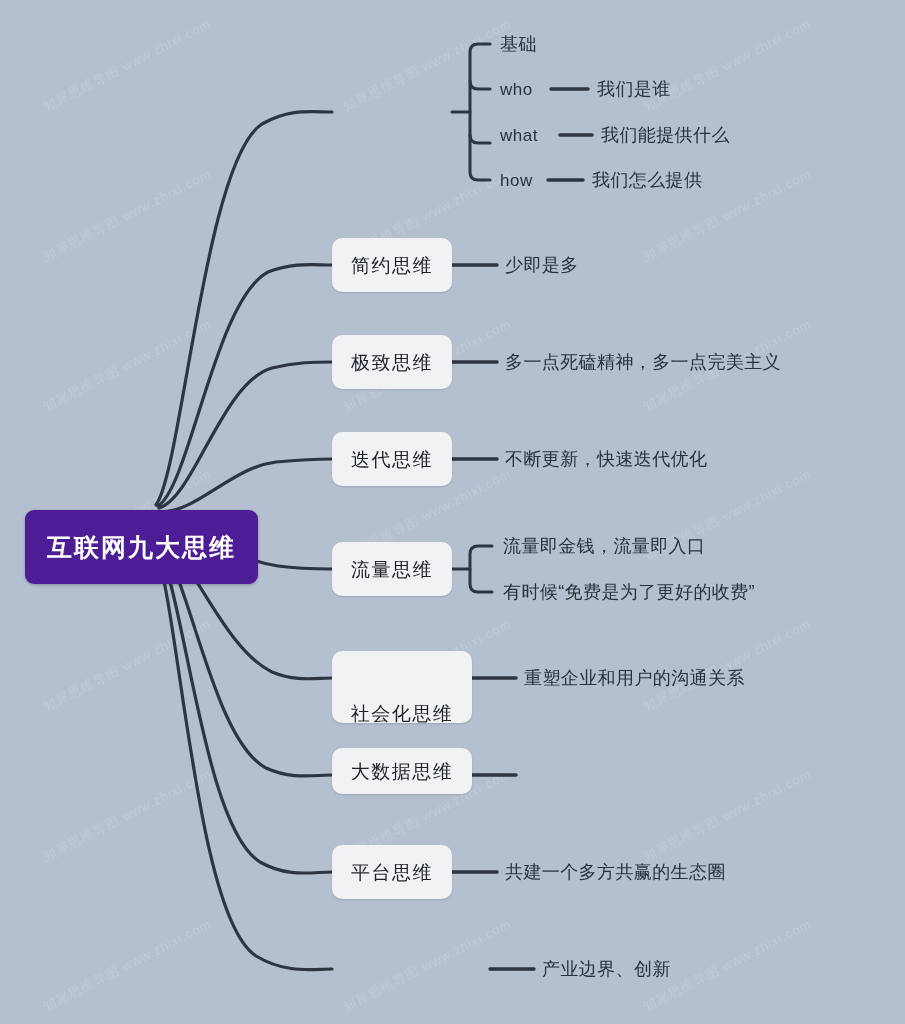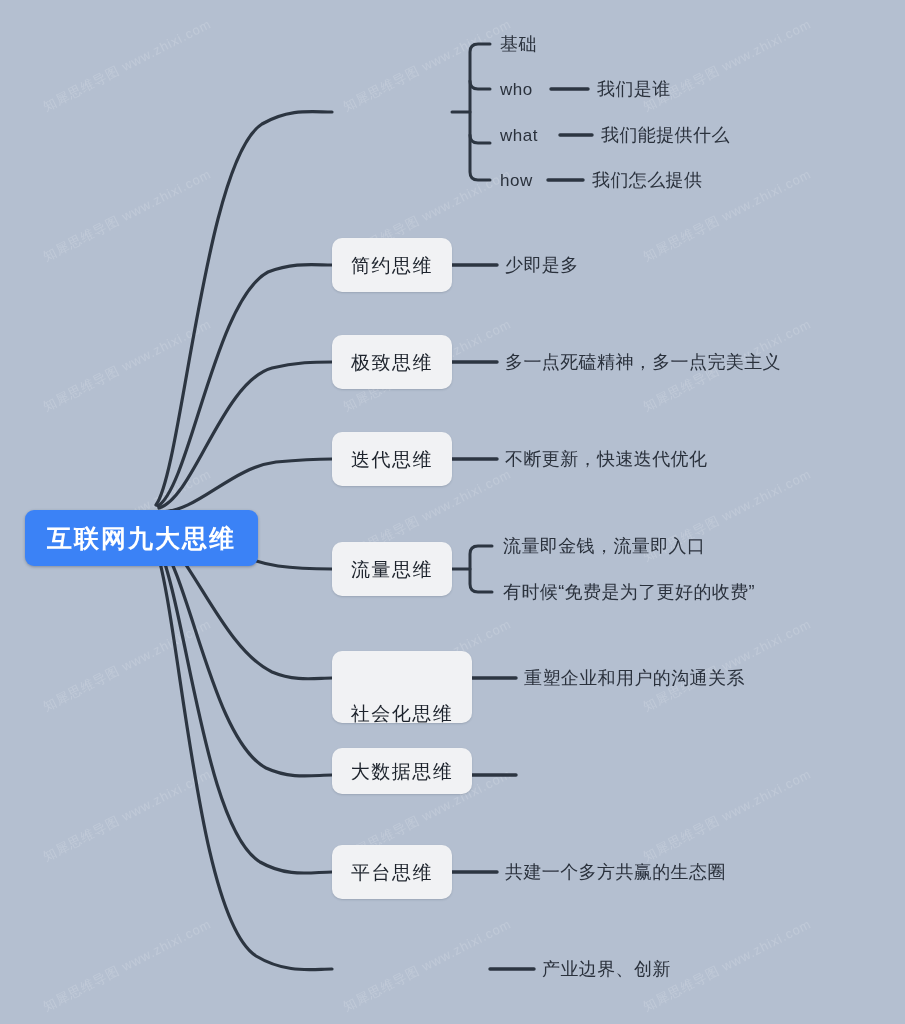--- a/index.html
+++ b/index.html
@@ -53,22 +53,22 @@
     stroke-linecap: round;
     stroke-linejoin: round;
   }
 
   
   #root-node {
     position: absolute;
     left: 25px;
     top: 510px;
     width: 233px;
-    height: 56px;
-    background: #3b82f6;
+    height: 74px;
+    background: #4c1d95;
     border-radius: 9px;
     display: flex;
     align-items: center;
     justify-content: center;
     z-index: 3;
     box-shadow: 0 1px 3px rgba(20,28,40,0.30);
   }
   #root-node .root-label {
     color: #ffffff;
     font-size: 25px;

